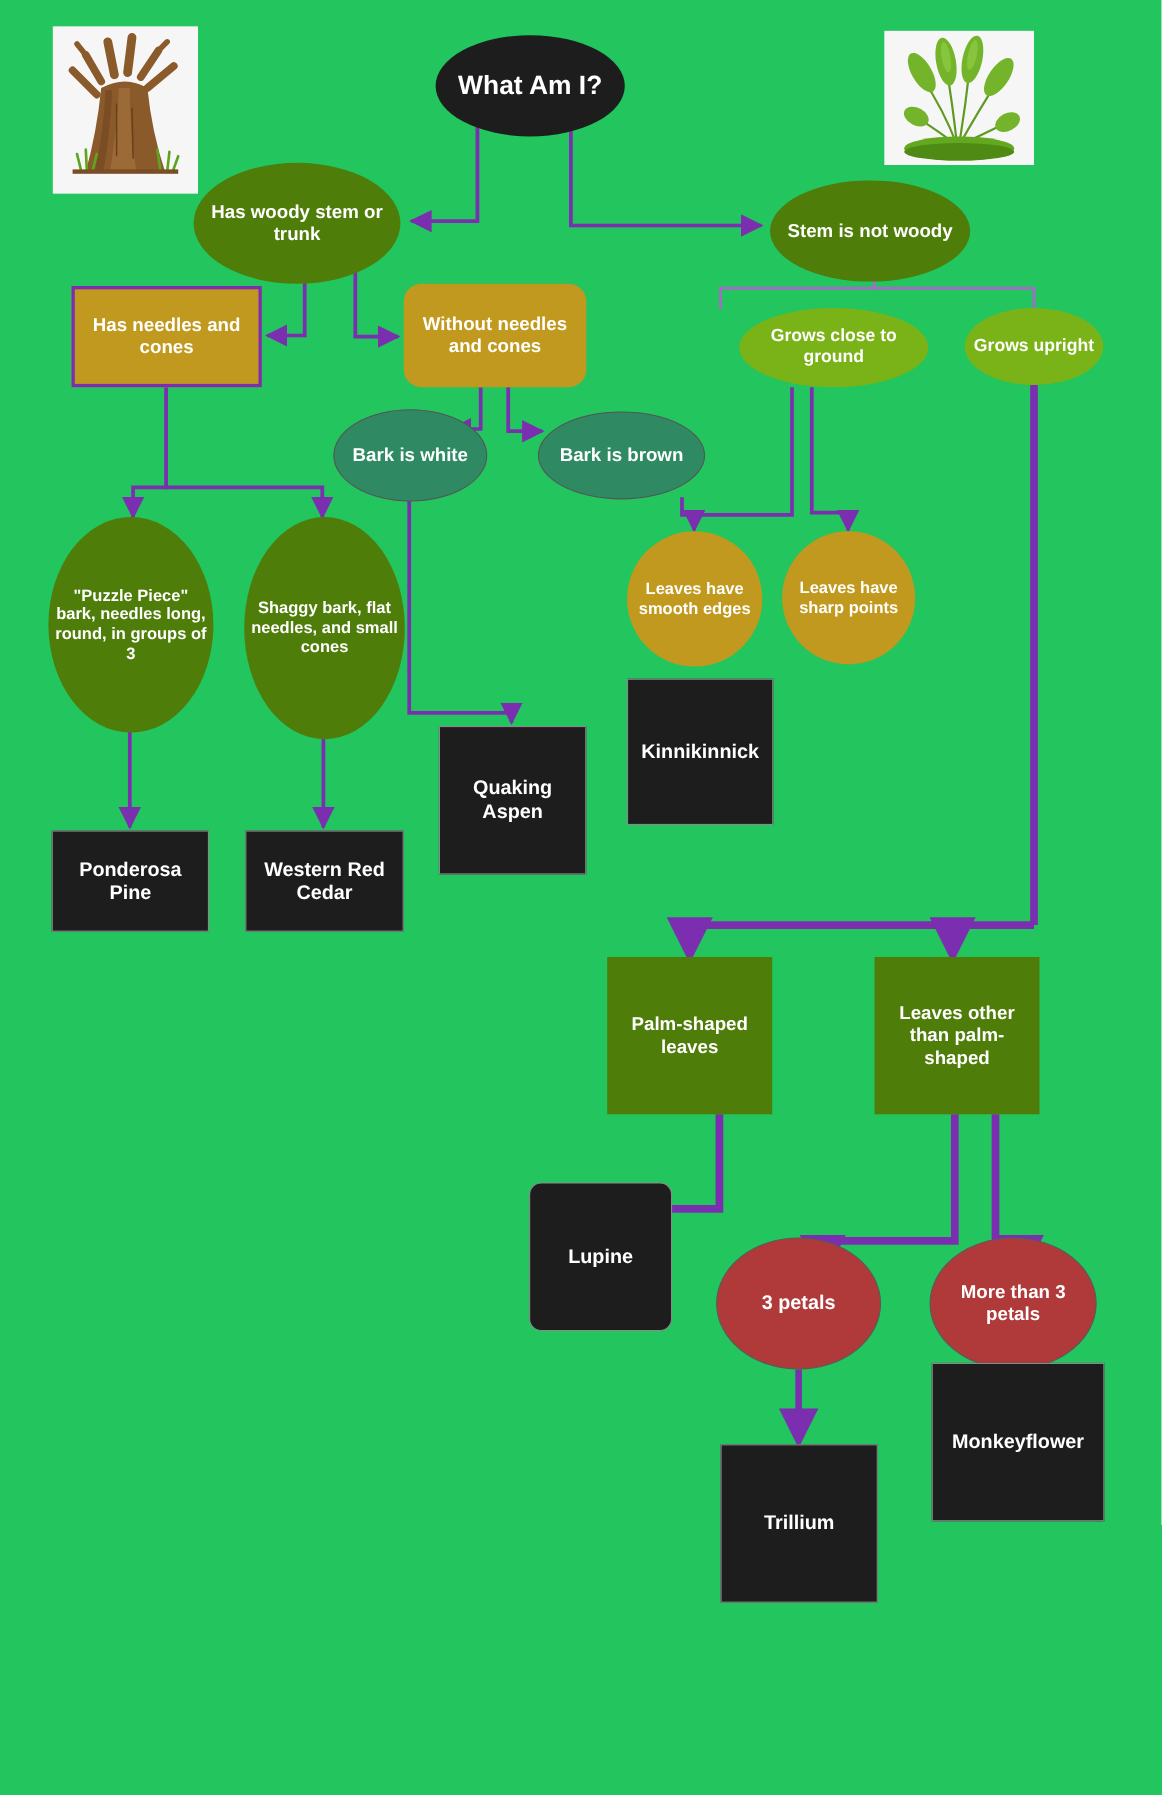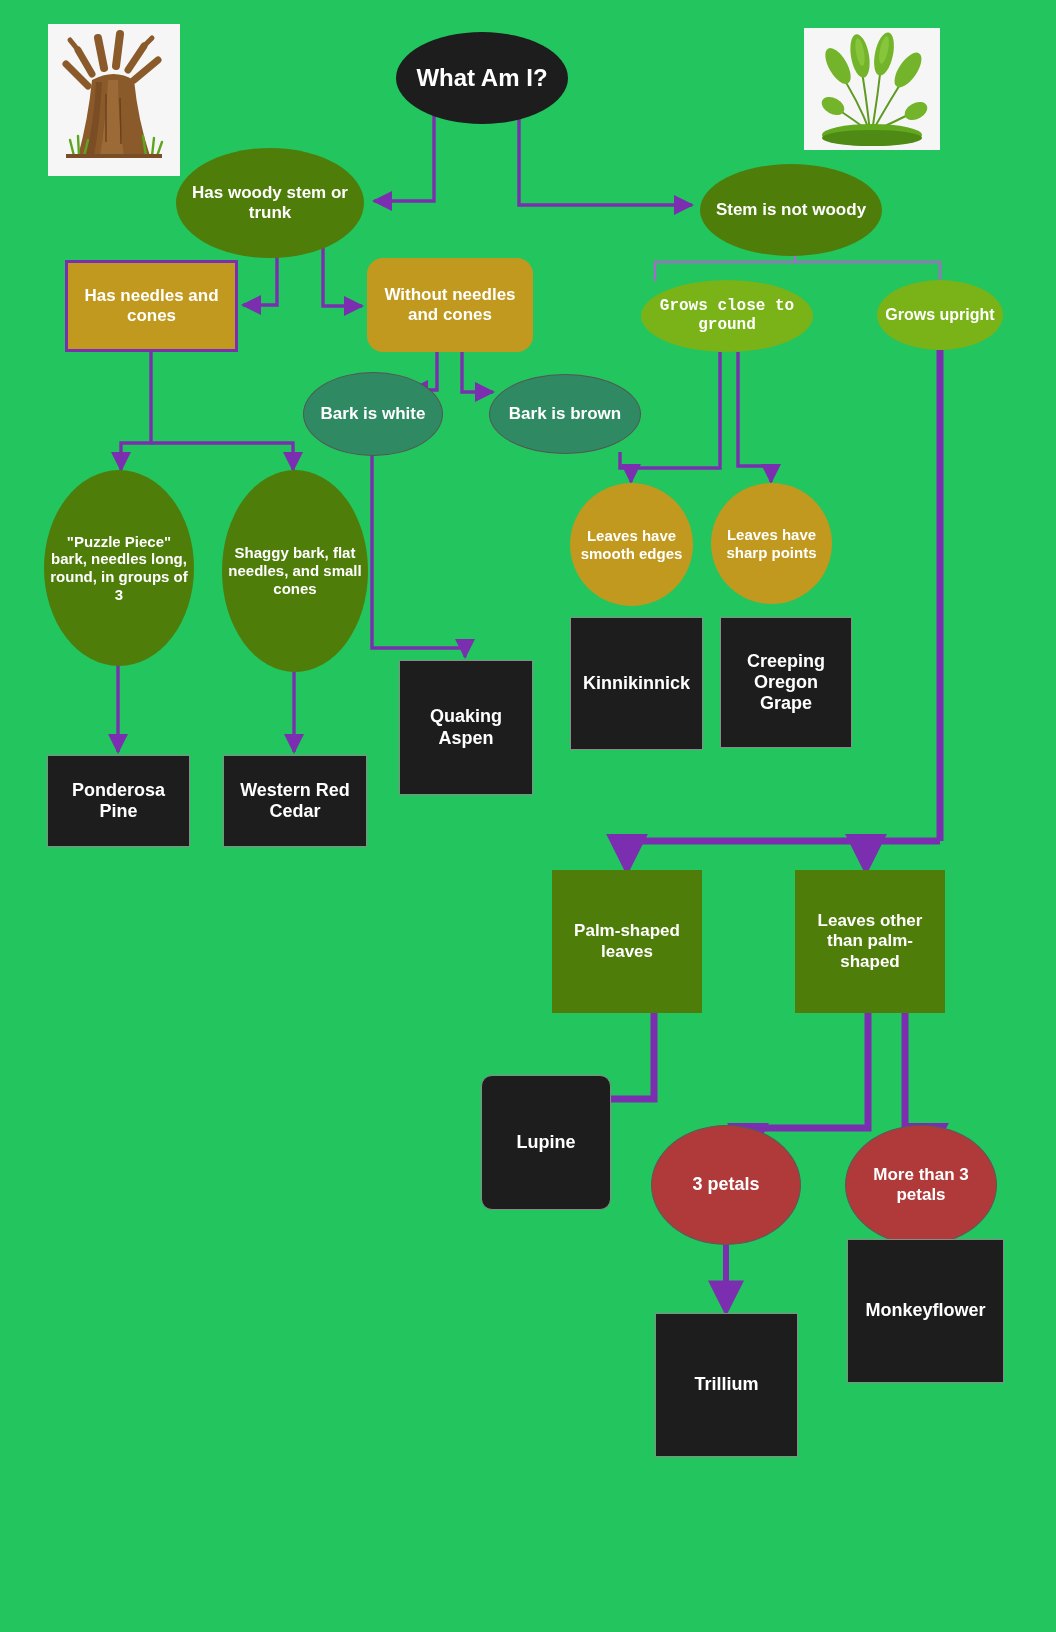--- a/index.html
+++ b/index.html
@@ -178,21 +178,21 @@
   </div>
 
   <div class="node rect c-goldbx" style="left:65px;top:260px;width:173px;height:92px;font-size:17px;">
     <span>Has needles and cones</span>
   </div>
 
   <div class="node rect c-gold" style="left:367px;top:258px;width:166px;height:94px;font-size:17px;border-radius:16px;">
     <span>Without needles and cones</span>
   </div>
 
-  <div class="node ellipse c-lgreen" style="left:641px;top:280px;width:172px;height:72px;font-size:16px;font-family:Liberation Mono, monospace;">
+  <div class="node ellipse c-lgreen" style="left:672px;top:280px;width:172px;height:72px;font-size:16px;">
     <span>Grows close to ground</span>
   </div>
 
   <div class="node ellipse c-lgreen" style="left:877px;top:280px;width:126px;height:70px;font-size:16px;">
     <span>Grows upright</span>
   </div>
 
   <div class="node ellipse c-teal" style="left:303px;top:372px;width:140px;height:84px;font-size:17px;">
     <span>Bark is white</span>
   </div>
@@ -242,23 +242,20 @@
   </div>
 
   <div class="node rect c-blackbx" style="left:399px;top:660px;width:134px;height:135px;font-size:18px;">
     <span>Quaking Aspen</span>
   </div>
 
   <div class="node rect c-blackbx" style="left:570px;top:617px;width:133px;height:133px;font-size:18px;">
     <span>Kinnikinnick</span>
   </div>
 
-  <div class="node rect c-blackbx" style="left:720px;top:617px;width:132px;height:131px;font-size:18px;">
-    <span>Creeping Oregon Grape</span>
-  </div>
 
   <div class="node rect c-blackbx" style="left:481px;top:1075px;width:130px;height:135px;font-size:18px;border-radius:11px;">
     <span>Lupine</span>
   </div>
 
   <div class="node rect c-blackbx" style="left:655px;top:1313px;width:143px;height:144px;font-size:18px;">
     <span>Trillium</span>
   </div>
 
   <div class="node rect c-blackbx" style="left:847px;top:1239px;width:157px;height:144px;font-size:18px;">

